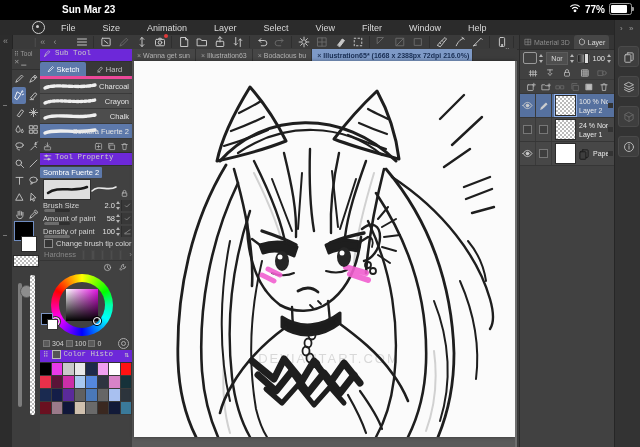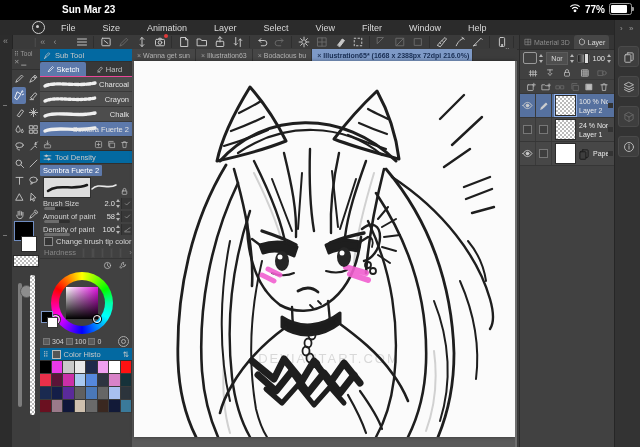--- a/index.html
+++ b/index.html
@@ -50,25 +50,25 @@
   #main-color{position:absolute;left:2px;top:2px;width:18px;height:18px;background:#000;border:1.5px solid #6f8cc0;}
   #sub-color{position:absolute;left:9px;top:17px;width:14px;height:14px;background:#fff;border:1px solid #2a2a2a;}
   #trans-color{position:absolute;left:1px;top:36px;width:24px;height:10px;border:1px solid #2a2a2a;}
   .checker-sm{background-color:#fff;background-image:linear-gradient(45deg,#bbb 25%,transparent 25%,transparent 75%,#bbb 75%),linear-gradient(45deg,#bbb 25%,transparent 25%,transparent 75%,#bbb 75%);background-size:4px 4px;background-position:0 0,2px 2px;}
   #tp-sliders{position:absolute;left:0;top:226px;width:28px;height:140px;}
   #size-track{position:absolute;left:6px;top:8px;width:4px;height:124px;background:#7d7d7d;border-radius:2px;}
   #size-knob{position:absolute;left:1.5px;top:2px;width:11px;height:11px;border-radius:50%;background:#8d8d8d;border:1px solid #5a5a5a;}
   #opacity-track{position:absolute;left:18px;top:0;width:5px;height:140px;border-radius:2px;}
   
   #left-panels{left:40px;top:49px;width:92px;height:398px;background:#414141;border-right:1px solid #2e2e2e;}
-  .panel-head{height:12px;background:#0369a1;border-bottom:1px solid #303030;display:flex;align-items:center;gap:3px;
-              font-size:7.5px;color:#c9c9c9;padding:0 3px;white-space:nowrap;overflow:hidden;}
+  .panel-head{height:12px;background:#6d28d9;border-bottom:1px solid #303030;display:flex;align-items:flex-start;gap:3px;
+              font-size:7.5px;color:#c9c9c9;padding:0 3px;white-space:nowrap;overflow:hidden;font-family:Liberation Mono, monospace;}
   .panel-head svg{width:8px;height:8px;}
   
-  #subtool-tabs{height:14px;display:flex;background:#383838;border-bottom:1px solid #ec4899;}
+  #subtool-tabs{height:14px;display:flex;background:#383838;border-bottom:3px solid #ec4899;}
   .st-tab{flex:1;display:flex;align-items:center;justify-content:center;gap:2px;font-size:7.5px;color:#c3c3c3;}
   .st-tab svg{width:8px;height:8px;}
   .st-tab.active{background:#5d79ab;color:#fff;border-radius:2px 2px 0 0;}
   .brush-row{height:14px;display:flex;align-items:center;background:#4d4d4d;border-bottom:1px solid #3a3a3a;position:relative;}
   .brush-row.sel{background:#5d79ab;}
   .brush-row svg{position:absolute;left:2px;top:2px;width:56px;height:10px;color:#efefef;}
   .brush-name{position:absolute;right:3px;font-size:7.5px;color:#e2e2e2;white-space:nowrap;}
   #subtool-foot{height:13px;display:flex;align-items:center;padding:0 3px;gap:4px;color:#b5b5b5;border-bottom:1px solid #2e2e2e;background:#414141;}
   #subtool-foot svg{width:9px;height:9px;}
   #subtool-foot .spacer{flex:1;}
@@ -554,21 +554,21 @@
     </div>
   </div>
 
   <div id="prop-panel">
     <div class="panel-head">
       <span class="ph-ic2"><svg class="ic" viewBox="0 0 16 16" style="width:9px;height:9px">
             <path d="M2 5h12M2 11h12"></path>
             <circle cx="6" cy="5" r="1.6" fill="currentColor"></circle>
             <circle cx="10" cy="11" r="1.6" fill="currentColor"></circle>
           </svg></span>
-      <span>Tool Density</span>
+      <span>Tool Property</span>
     </div>
     <div id="prop-name-row">
         <span id="prop-name">Sombra Fuerte 2</span>
       </div>
     <div id="prop-preview">
       <div id="prop-tip">
         <svg viewBox="0 0 46 19" style="width:100%;height:100%">
             <path d="M4 13 C14 5 30 13 43 7" stroke="#1a1a1a" stroke-width="2.5" fill="none" stroke-linecap="round"></path>
           </svg>
       </div>

